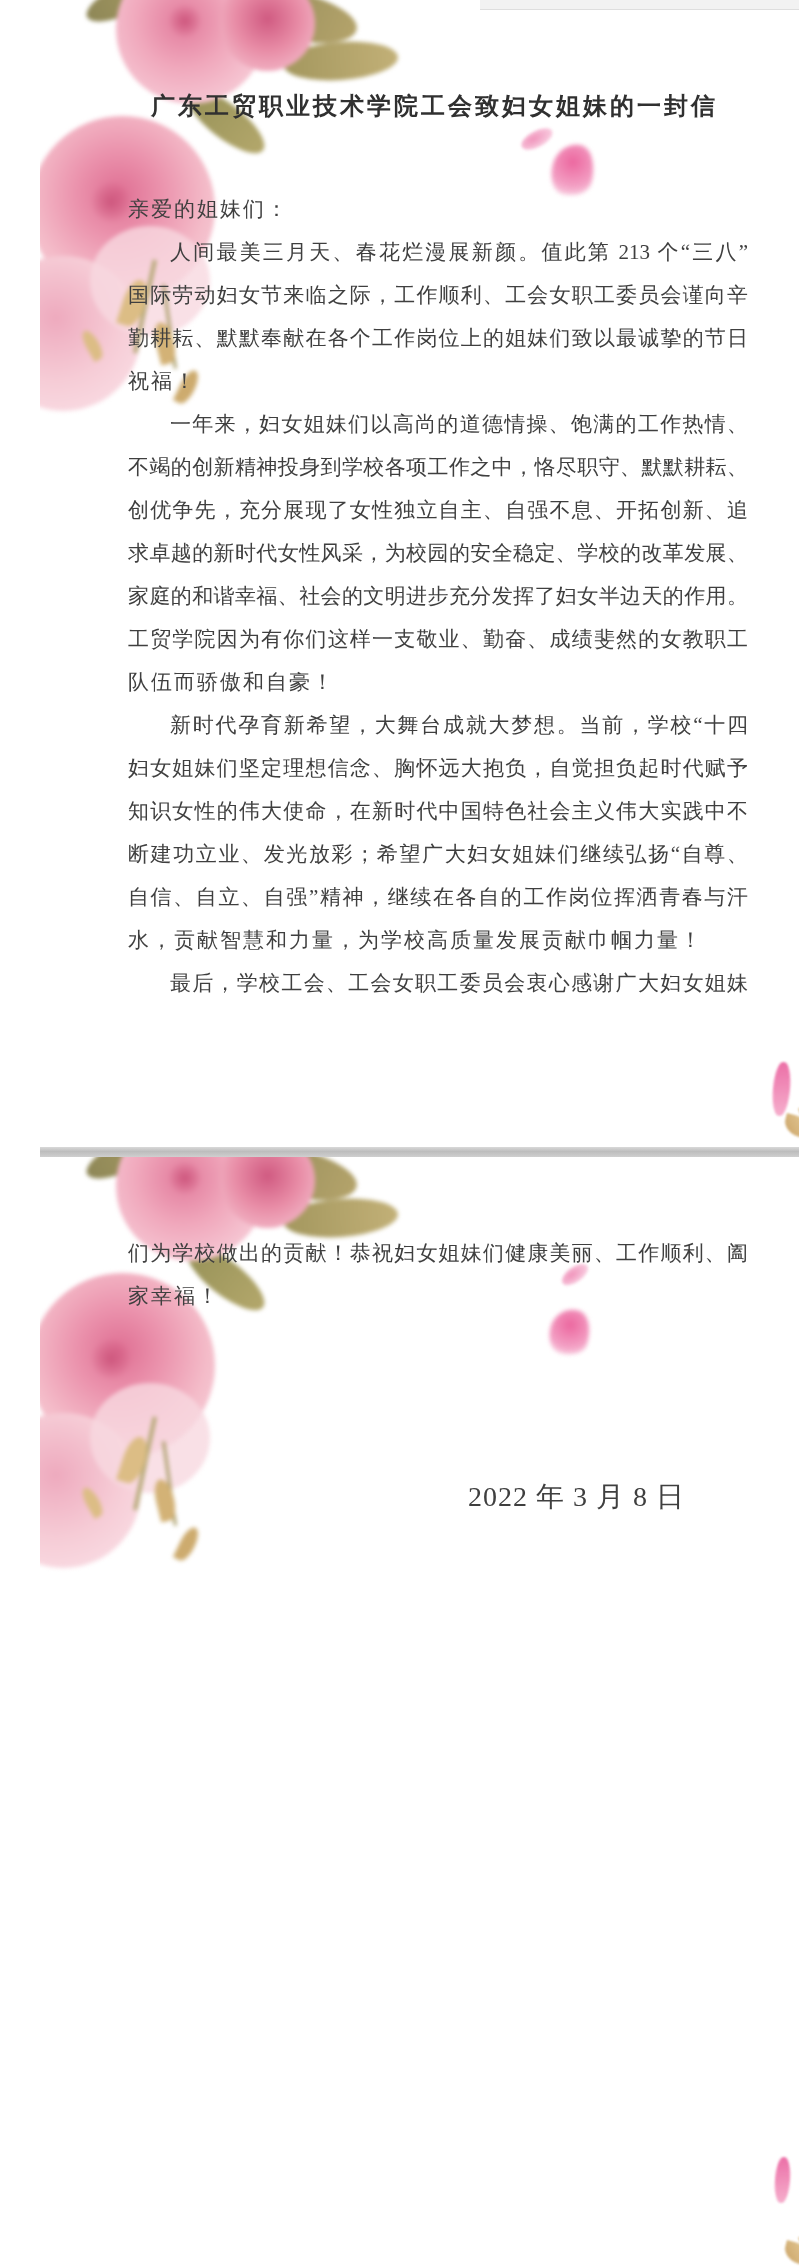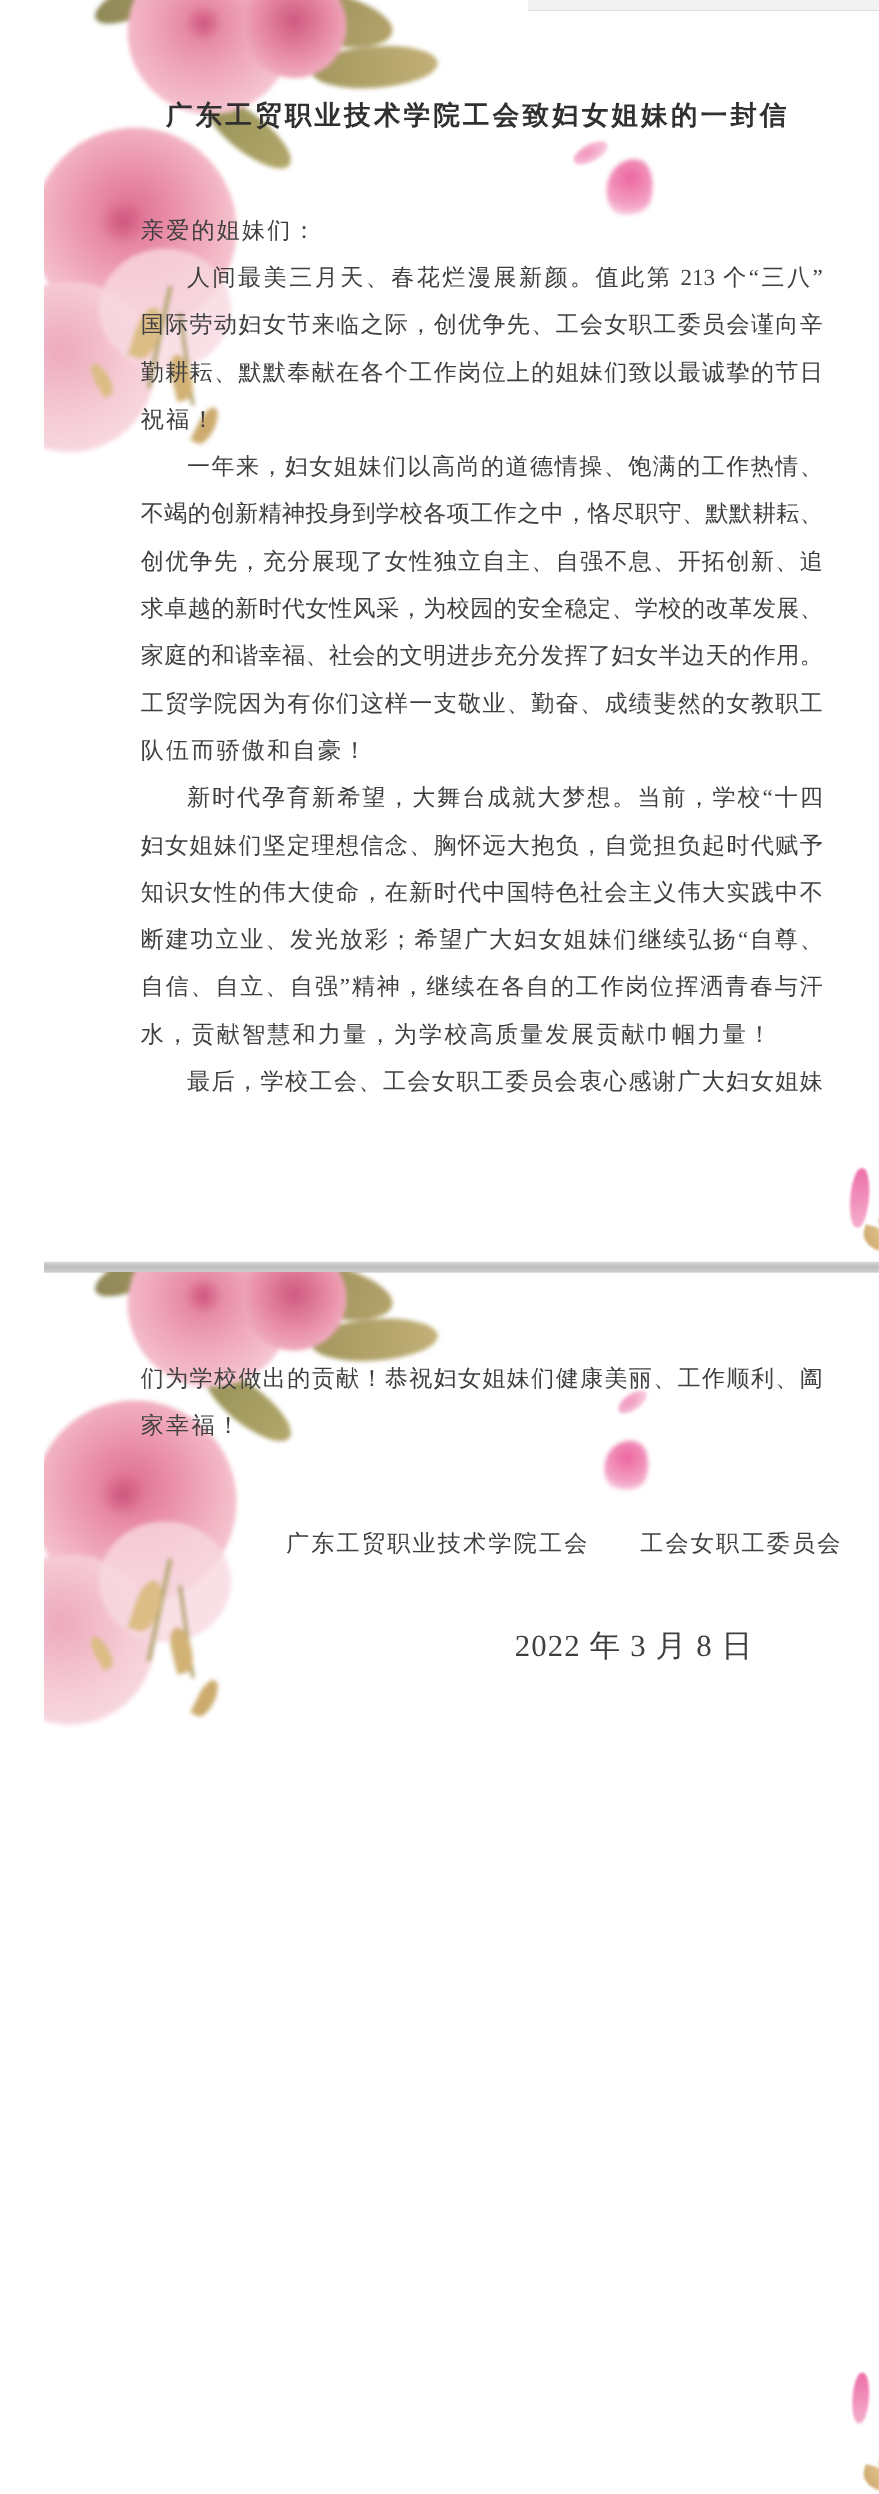--- a/index.html
+++ b/index.html
@@ -112,21 +112,21 @@
     <div class="petal large"></div>
     <div class="petal edge"></div>
     <div class="gleaf g1"></div>
     <div class="gleaf g2"></div>
     <div class="gleaf g3"></div>
 
     <h1 class="title">广东工贸职业技术学院工会致妇女姐妹的一封信</h1>
     <div class="body-text">
       <p class="line">亲爱的姐妹们：</p>
       <p class="line indent fill">人间最美三月天、春花烂漫展新颜。值此第 213 个“三八”</p>
-        <p class="line fill">国际劳动妇女节来临之际，创优争先、工会女职工委员会谨向辛</p>
+        <p class="line fill">国际劳动妇女节来临之际，工作顺利、工会女职工委员会谨向辛</p>
         <p class="line fill">勤耕耘、默默奉献在各个工作岗位上的姐妹们致以最诚挚的节日</p>
         <p class="line">祝福！</p>
         <p class="line indent fill">一年来，妇女姐妹们以高尚的道德情操、饱满的工作热情、</p>
         <p class="line fill">不竭的创新精神投身到学校各项工作之中，恪尽职守、默默耕耘、</p>
         <p class="line fill">创优争先，充分展现了女性独立自主、自强不息、开拓创新、追</p>
         <p class="line fill">求卓越的新时代女性风采，为校园的安全稳定、学校的改革发展、</p>
         <p class="line fill">家庭的和谐幸福、社会的文明进步充分发挥了妇女半边天的作用。</p>
         <p class="line fill">工贸学院因为有你们这样一支敬业、勤奋、成绩斐然的女教职工</p>
         <p class="line">队伍而骄傲和自豪！</p>
         <p class="line indent fill">新时代孕育新希望，大舞台成就大梦想。当前，学校“十四</p>
@@ -163,20 +163,19 @@
     <div class="petal large"></div>
     <div class="petal edge"></div>
     <div class="gleaf g1"></div>
     <div class="gleaf g2"></div>
     <div class="gleaf g3"></div>
 
     <div class="body-text">
       <p class="line fill">们为学校做出的贡献！恭祝妇女姐妹们健康美丽、工作顺利、阖</p>
         <p class="line">家幸福！</p>
     </div>
-    <p class="signature">广东工贸职业技术学院工会　　工会女职工委员会</p>
     <p class="date">2022 年 3 月 8 日</p>
   </div>
 
   <div class="gutter"></div>
   <div class="top-strip"></div>
   <div class="side-strip"></div>
 </div>
 
 </body></html>

